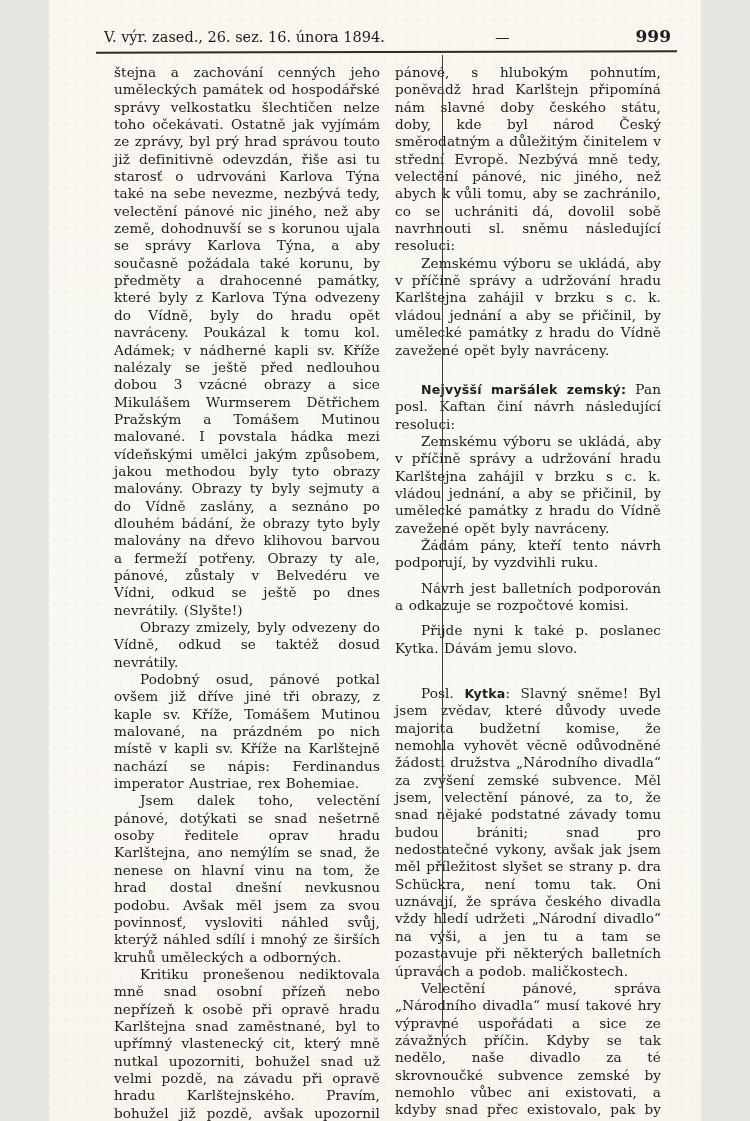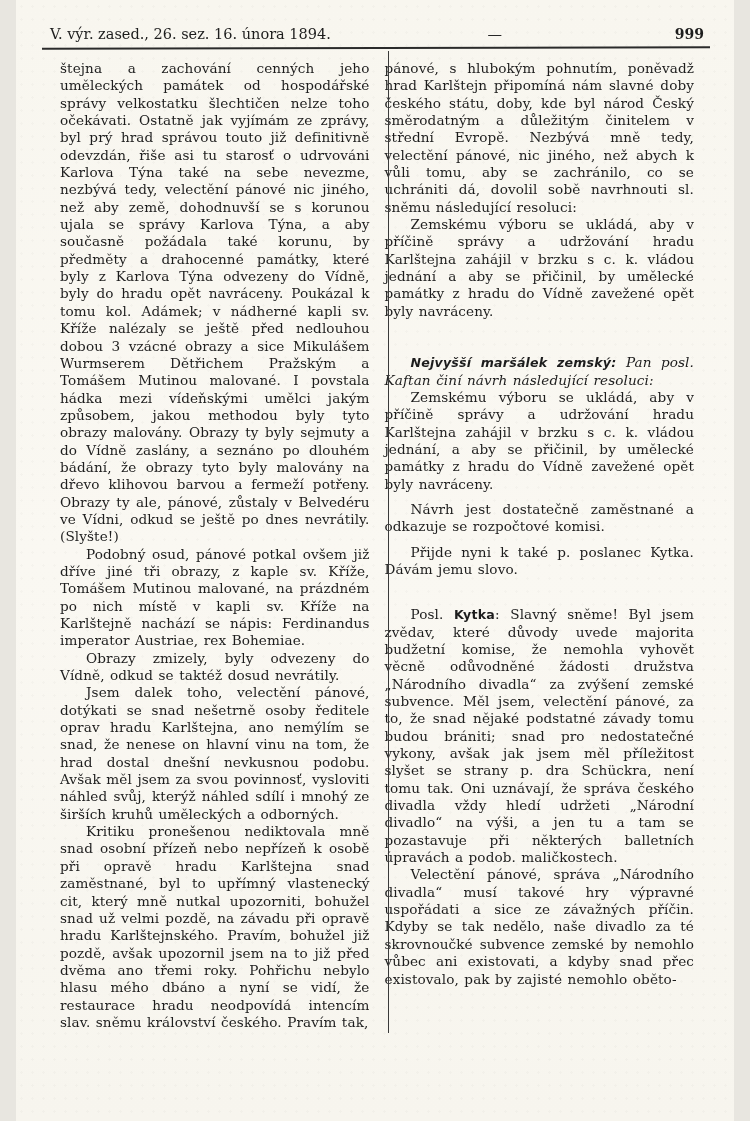--- a/index.html
+++ b/index.html
@@ -2,44 +2,45 @@
 <html lang="cs"><head>
 <meta charset="utf-8">
 <style>
   html, body {
     margin: 0;
     padding: 0;
     background: #e8e6e0;
   }
   .page {
     position: relative;
-    width: 718px;
+    width: 652px;
     height: 1121px;
     margin: 0 auto;
     background: #f9f7f1;
     background-image:
       radial-gradient(rgba(40,40,40,0.025) 1px, transparent 1.2px),
       linear-gradient(180deg, #f8f6ef 0%, #faf8f2 50%, #f7f5ee 100%);
     background-size: 11px 13px, 100% 100%;
     color: #1d1d1d;
     font-family: "DejaVu Serif", "Liberation Serif", serif;
     overflow: hidden;
     box-sizing: border-box;
+    padding-left: 21px;
   }
   
   .running-head {
     display: flex;
     align-items: baseline;
     justify-content: space-between;
     padding: 26px 30px 5px 34px;
     font-size: 14.5px;
     white-space: nowrap;
   }
   .running-head .head-dash  { padding: 0 6px; }
-  .running-head .head-page  { font-weight: bold; font-size: 14px; margin-left: 16px; }
+  .running-head .head-page  { font-weight: bold; font-size: 17px; margin-left: 16px; }
   .head-rule {
     height: 0;
     border-top: 2px solid #2b2b2b;
     margin: 0 24px 0 26px;
     transform: rotate(-0.15deg);
   }
   
   .text-block {
     position: relative;
     display: flex;
@@ -62,21 +63,21 @@
     line-height: 17.35px;
     letter-spacing: 0.1px;
     word-spacing: 1px;
     hyphens: auto;
   }
   .column p { margin: 0; }
   .column p.ind   { text-indent: 26px; }
   .column p.noind { text-indent: 0; }
   .column p.gap-sm { margin-top: 8px; }
   .column p.gap-md { margin-top: 28px; }
-  .column p.gap-lg { margin-top: 34px; font-style: italic; }
+  .column p.gap-lg { margin-top: 22px; }
   .speaker {
     font-family: "DejaVu Sans", "Liberation Sans", sans-serif;
     font-weight: bold;
     font-size: 12.6px;
     letter-spacing: 0.2px;
   }
 </style>
 </head>
 <body>
 
@@ -87,30 +88,31 @@
     <span class="head-dash">—</span>
     <span class="head-page">999</span>
   </div>
 
   <div class="head-rule"></div>
 
   <div class="text-block">
     <div class="col-divider"></div>
     <div class="column">
         <p class="noind"><span>štejna a zachování cenných jeho uměleckých památek od hospodářské správy velkostatku šlechtičen nelze toho očekávati. Ostatně jak vyjímám ze zprávy, byl prý hrad správou touto již definitivně odevzdán, řiše asi tu starosť o udrvováni Karlova Týna také na sebe nevezme, nezbývá tedy, velectění pánové nic jiného, než aby země, dohodnuvší se s korunou ujala se správy Karlova Týna, a aby současně požádala také korunu, by předměty a drahocenné památky, které byly z Karlova Týna odvezeny do Vídně, byly do hradu opět navráceny. Poukázal k tomu kol. Adámek; v nádherné kapli sv. Kříže nalézaly se ještě před nedlouhou dobou 3 vzácné obrazy a sice Mikulášem Wurmserem Dětřichem Pražským a Tomášem Mutinou malované. I povstala hádka mezi vídeňskými umělci jakým způsobem, jakou methodou byly tyto obrazy malovány. Obrazy ty byly sejmuty a do Vídně zaslány, a seznáno po dlouhém bádání, že obrazy tyto byly malovány na dřevo klihovou barvou a fermeží potřeny. Obrazy ty ale, pánové, zůstaly v Belvedéru ve Vídni, odkud se ještě po dnes nevrátily. (Slyšte!)</span></p>
+        <p class="ind"><span>Obrazy zmizely, byly odvezeny do Vídně, odkud se taktéž dosud nevrátily.</span></p>
         <p class="ind"><span>Podobný osud, pánové potkal ovšem již dříve jiné tři obrazy, z kaple sv. Kříže, Tomášem Mutinou malované, na prázdném po nich místě v kapli sv. Kříže na Karlštejně nachází se nápis: Ferdinandus imperator Austriae, rex Bohemiae.</span></p>
-        <p class="ind"><span>Obrazy zmizely, byly odvezeny do Vídně, odkud se taktéž dosud nevrátily.</span></p>
         <p class="ind"><span>Jsem dalek toho, velectění pánové, dotýkati se snad nešetrně osoby ředitele oprav hradu Karlštejna, ano nemýlím se snad, že nenese on hlavní vinu na tom, že hrad dostal dnešní nevkusnou podobu. Avšak měl jsem za svou povinnosť, vysloviti náhled svůj, kterýž náhled sdílí i mnohý ze širších kruhů uměleckých a odborných.</span></p>
         <p class="ind"><span>Kritiku pronešenou nediktovala mně snad osobní přízeň nebo nepřízeň k osobě při opravě hradu Karlštejna snad zaměstnané, byl to upřímný vlastenecký cit, který mně nutkal upozorniti, bohužel snad už velmi pozdě, na závadu při opravě hradu Karlštejnského. Pravím, bohužel již pozdě, avšak upozornil jsem na to již před dvěma ano třemi roky. Pohřichu nebylo hlasu mého dbáno a nyní se vidí, že restaurace hradu neodpovídá intencím slav. sněmu království českého. Pravím tak,</span></p>
       </div>
     <div class="column">
         <p class="noind"><span>pánové, s hlubokým pohnutím, poněvadž hrad Karlštejn připomíná nám slavné doby českého státu, doby, kde byl národ Český směrodatným a důležitým činitelem v střední Evropě. Nezbývá mně tedy, velectění pánové, nic jiného, než abych k vůli tomu, aby se zachránilo, co se uchrániti dá, dovolil sobě navrhnouti sl. sněmu následující resoluci:</span></p>
         <p class="ind"><span>Zemskému výboru se ukládá, aby v příčině správy a udržování hradu Karlštejna zahájil v brzku s c. k. vládou jednání a aby se přičinil, by umělecké památky z hradu do Vídně zavežené opět byly navráceny.</span></p>
         <p class="ind gap-lg"><span class="speaker">Nejvyšší maršálek zemský:</span><span> Pan posl. Kaftan činí návrh následující resoluci:</span></p>
         <p class="ind"><span>Zemskému výboru se ukládá, aby v příčině správy a udržování hradu Karlštejna zahájil v brzku s c. k. vládou jednání, a aby se přičinil, by umělecké památky z hradu do Vídně zavežené opět byly navráceny.</span></p>
-        <p class="ind gap-sm"><span>Návrh jest dostatečně zaměstnané a odkazuje se rozpočtové komisi.</span></p>
+        <p class="ind"><span>Žádám pány, kteří tento návrh podporují, by vyzdvihli ruku.</span></p>
+        <p class="ind gap-sm"><span>Návrh jest balletních podporován a odkazuje se rozpočtové komisi.</span></p>
         <p class="ind gap-sm"><span>Přijde nyni k také p. poslanec Kytka. Dávám jemu slovo.</span></p>
         <p class="ind gap-md"><span>Posl. </span><span class="speaker">Kytka</span><span>: Slavný sněme! Byl jsem zvědav, které důvody uvede majorita budžetní komise, že nemohla vyhovět věcně odůvodněné žádosti družstva „Národního divadla“ za zvýšení zemské subvence. Měl jsem, velectění pánové, za to, že snad nějaké podstatné závady tomu budou brániti; snad pro nedostatečné vykony, avšak jak jsem měl příležitost slyšet se strany p. dra Schückra, není tomu tak. Oni uznávají, že správa českého divadla vždy hledí udržeti „Národní divadlo“ na výši, a jen tu a tam se pozastavuje při některých balletních úpravách a podob. maličkostech.</span></p>
         <p class="ind"><span>Velectění pánové, správa „Národního divadla“ musí takové hry výpravné uspořádati a sice ze závažných příčin. Kdyby se tak nedělo, naše divadlo za té skrovnoučké subvence zemské by nemohlo vůbec ani existovati, a kdyby snad přec existovalo, pak by zajisté nemohlo oběto-</span></p>
       </div>
   </div>
 
 </div>
 
 </body></html>

